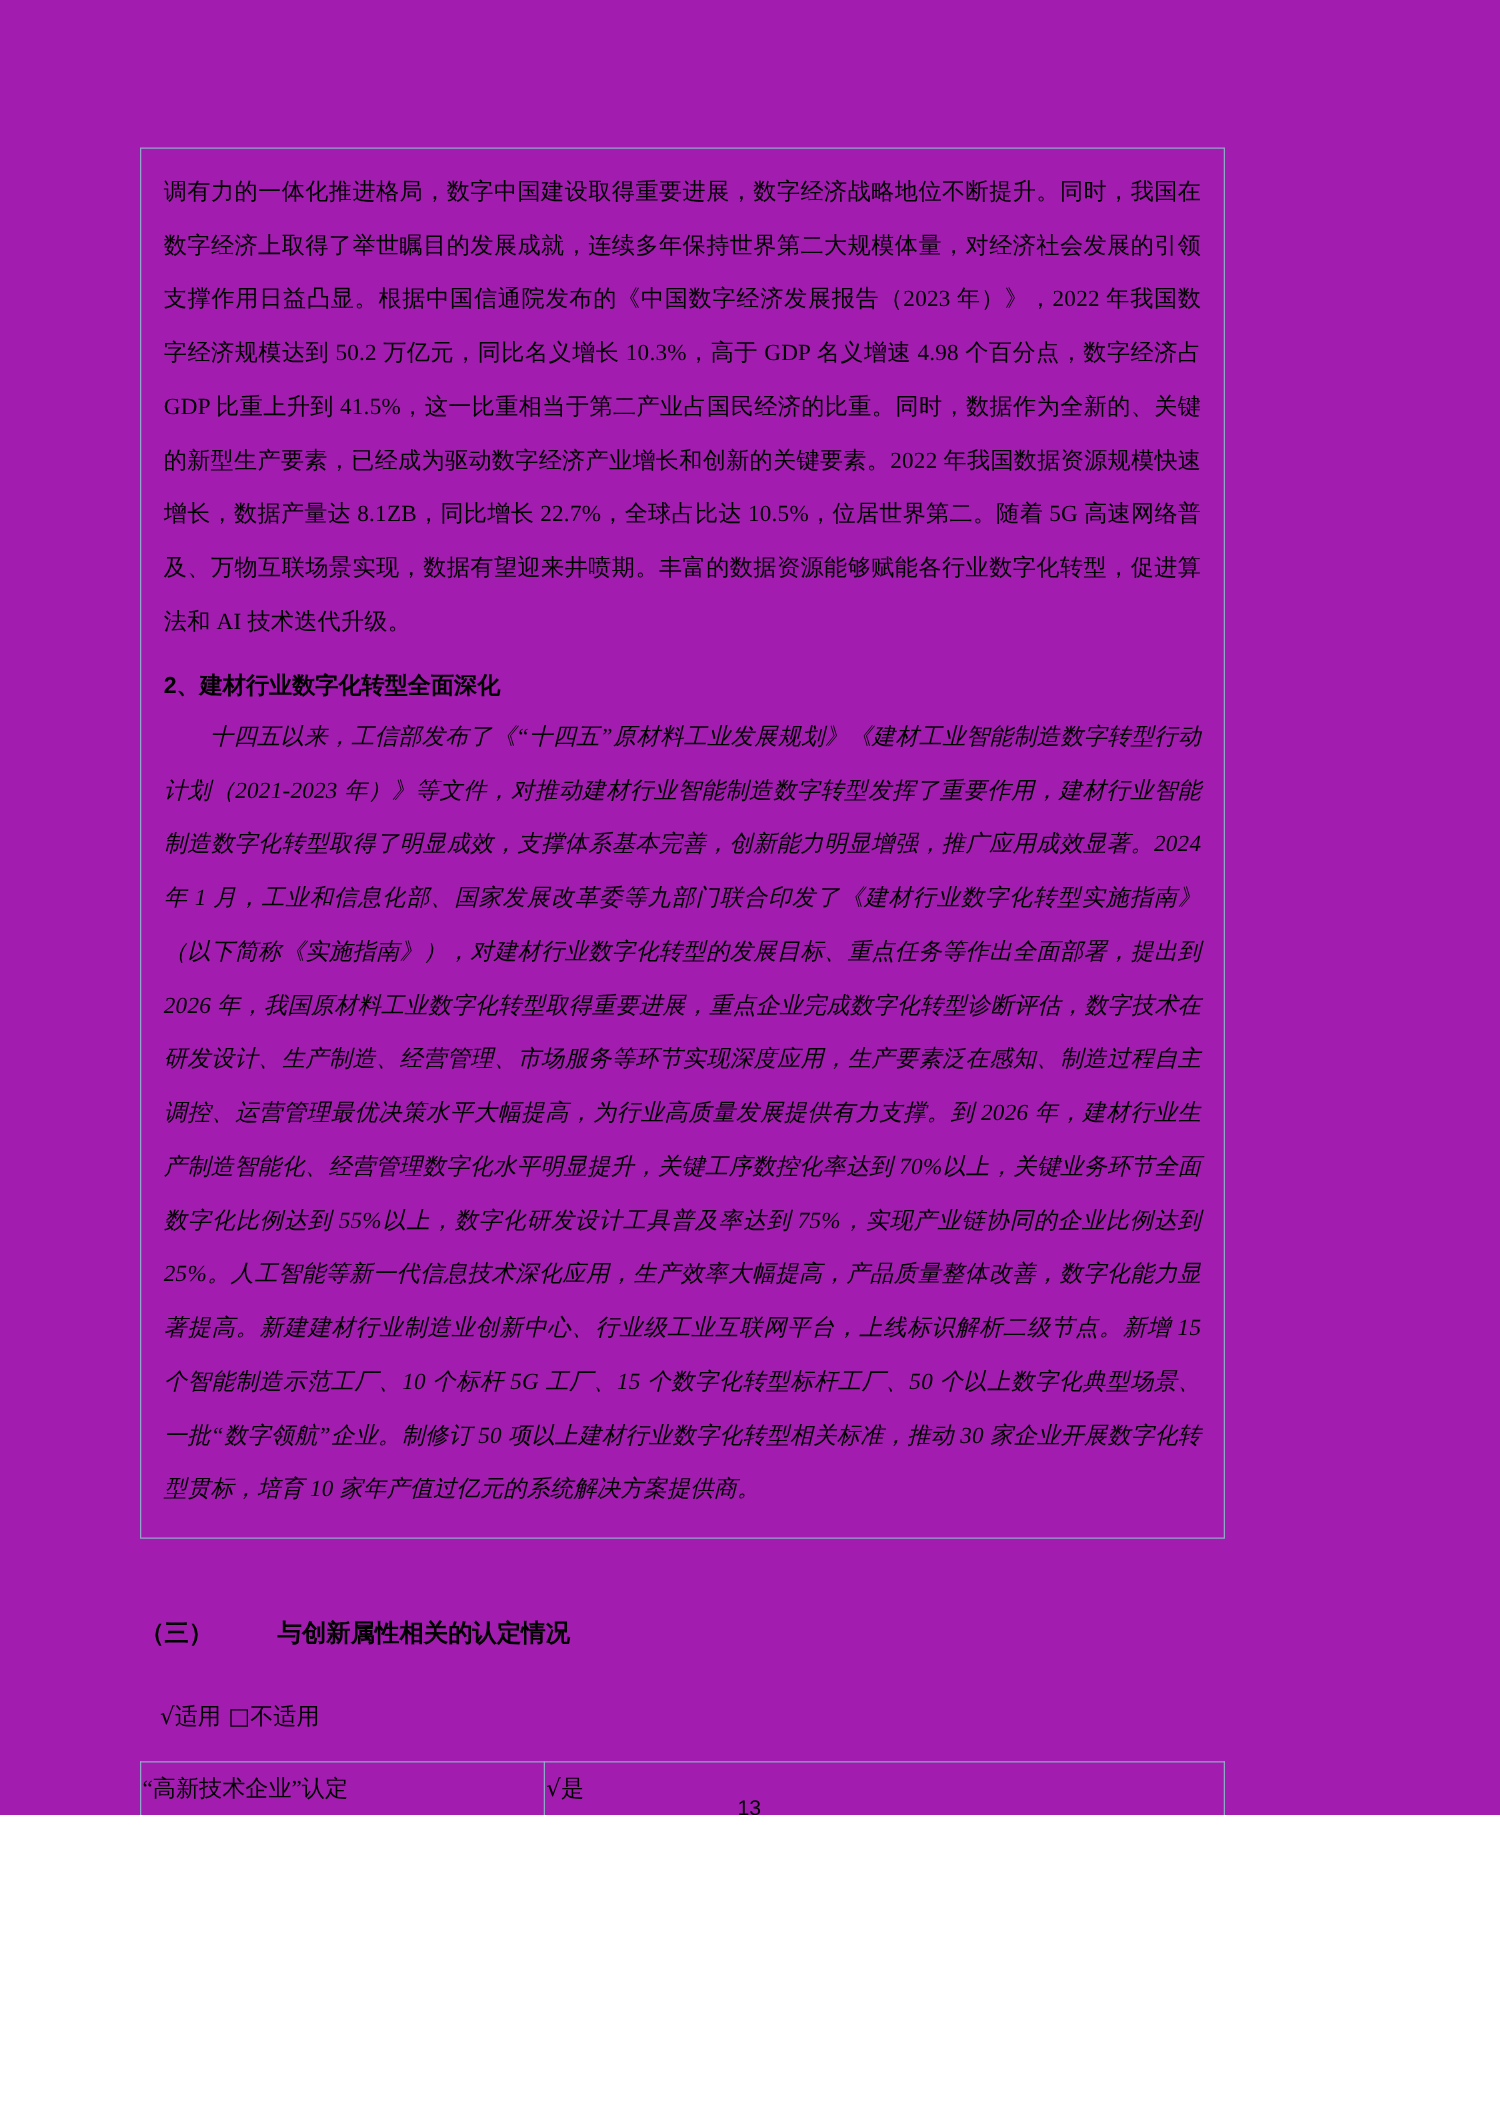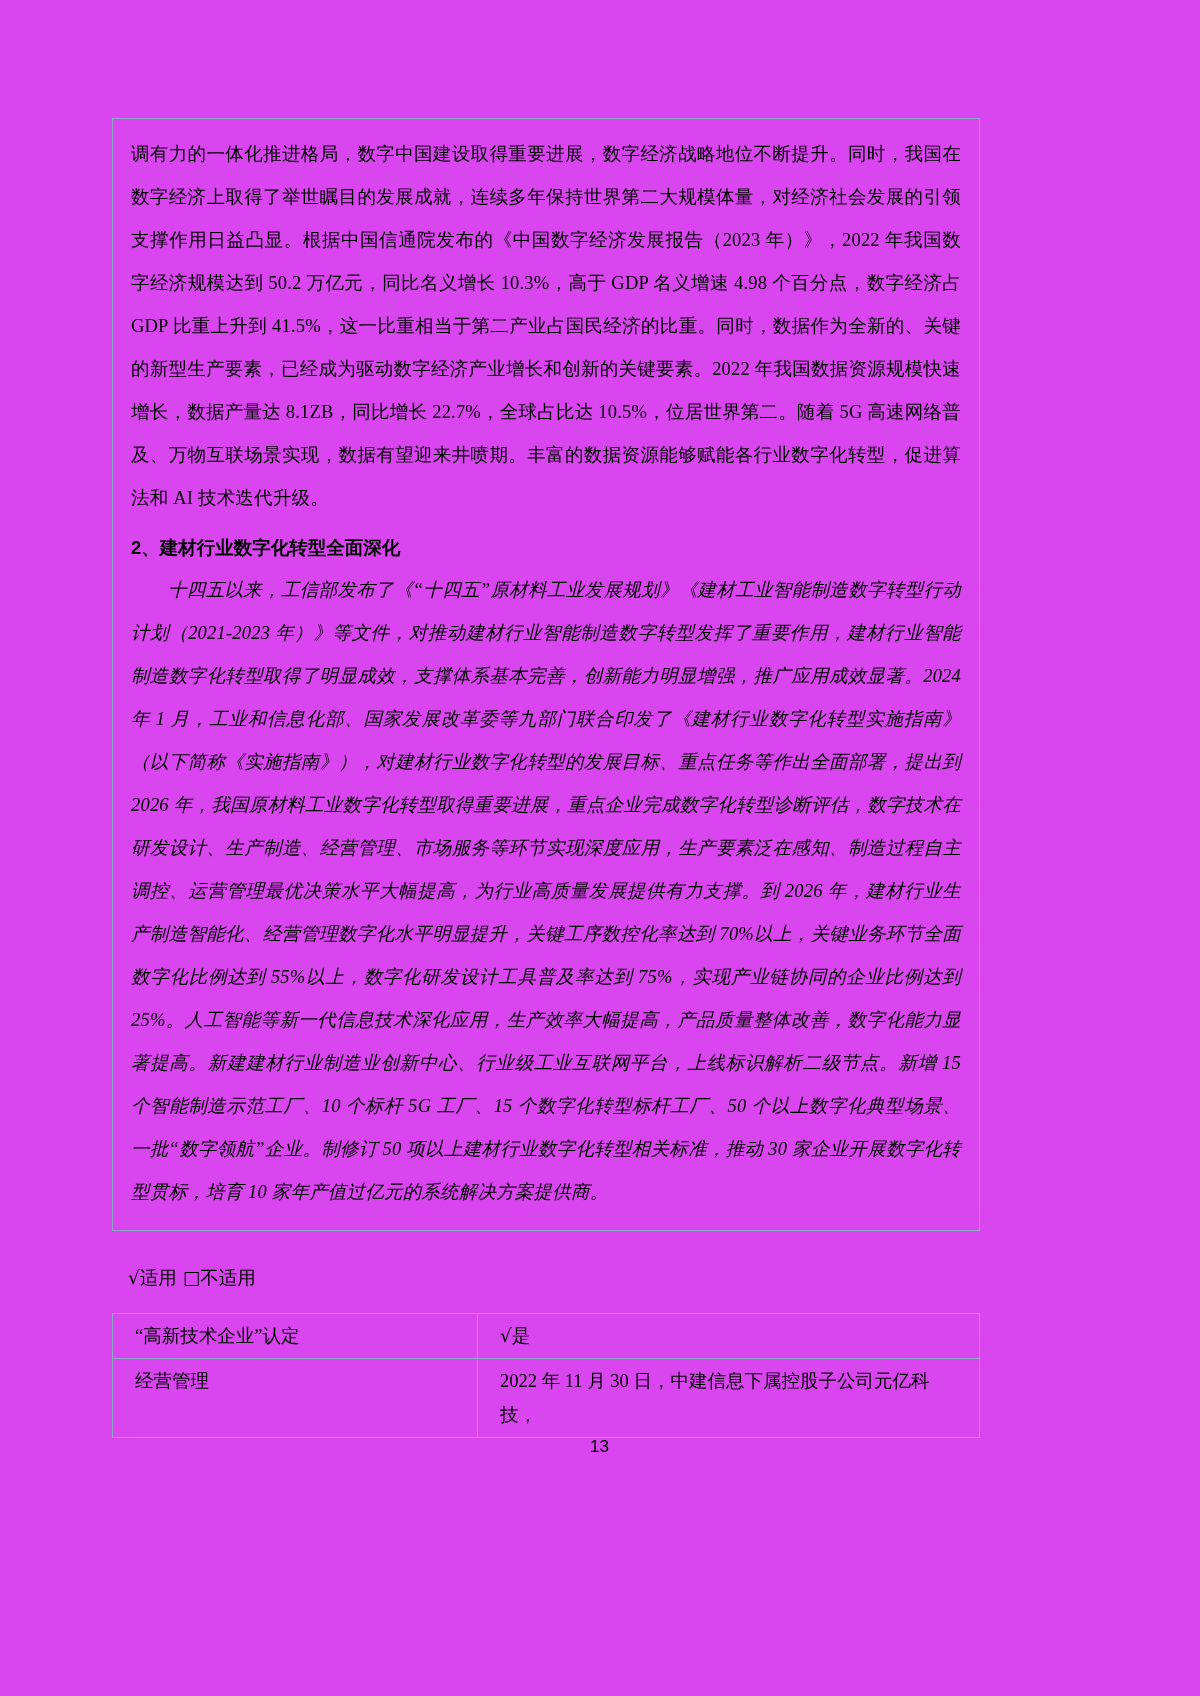--- a/index.html
+++ b/index.html
@@ -7,23 +7,23 @@
     padding: 0;
     background: #ffffff;
   }
   body {
     font-family: "Liberation Serif", serif;
     color: #000000;
   }
   .page {
     position: relative;
     width: 1200px;
-    height: 1696px;
+    height: 1452px;
     margin: 0 auto;
-    background: #d946ef;
+    background: #a21caf;
     box-sizing: border-box;
   }
   .content {
     position: absolute;
     left: 112px;
     top: 118px;
     width: 868px;
   }
   
   .bordered-block {
@@ -68,21 +68,21 @@
   }
   table.info-table {
     width: 100%;
     border-collapse: collapse;
     margin-top: 4px;
   }
   table.info-table td {
     border: 1px solid #8fa8c8;
     font-size: 18.5px;
     line-height: 34px;
-    padding: 5px 22px;
+    padding: 5px 1px;
     vertical-align: top;
   }
   table.info-table td.col-left {
     width: 320px;
   }
   table.info-table td.col-right {
     width: auto;
   }
   .cell-indent {
     padding-left: 52px;
@@ -112,20 +112,25 @@
 <div class="page">
 
   <div class="content">
 
     <div class="bordered-block">
       <p class="body-text">调有力的一体化推进格局，数字中国建设取得重要进展，数字经济战略地位不断提升。同时，我国在数字经济上取得了举世瞩目的发展成就，连续多年保持世界第二大规模体量，对经济社会发展的引领支撑作用日益凸显。根据中国信通院发布的《中国数字经济发展报告（2023 年）》，2022 年我国数字经济规模达到 50.2 万亿元，同比名义增长 10.3%，高于 GDP 名义增速 4.98 个百分点，数字经济占 GDP 比重上升到 41.5%，这一比重相当于第二产业占国民经济的比重。同时，数据作为全新的、关键的新型生产要素，已经成为驱动数字经济产业增长和创新的关键要素。2022 年我国数据资源规模快速增长，数据产量达 8.1ZB，同比增长 22.7%，全球占比达 10.5%，位居世界第二。随着 5G 高速网络普及、万物互联场景实现，数据有望迎来井喷期。丰富的数据资源能够赋能各行业数字化转型，促进算法和 AI 技术迭代升级。</p>
       <p class="heading-num">2、建材行业数字化转型全面深化</p>
       <p class="body-text indent">十四五以来，工信部发布了《“十四五”原材料工业发展规划》《建材工业智能制造数字转型行动计划（2021-2023 年）》等文件，对推动建材行业智能制造数字转型发挥了重要作用，建材行业智能制造数字化转型取得了明显成效，支撑体系基本完善，创新能力明显增强，推广应用成效显著。2024 年 1 月，工业和信息化部、国家发展改革委等九部门联合印发了《建材行业数字化转型实施指南》（以下简称《实施指南》），对建材行业数字化转型的发展目标、重点任务等作出全面部署，提出到 2026 年，我国原材料工业数字化转型取得重要进展，重点企业完成数字化转型诊断评估，数字技术在研发设计、生产制造、经营管理、市场服务等环节实现深度应用，生产要素泛在感知、制造过程自主调控、运营管理最优决策水平大幅提高，为行业高质量发展提供有力支撑。到 2026 年，建材行业生产制造智能化、经营管理数字化水平明显提升，关键工序数控化率达到 70%以上，关键业务环节全面数字化比例达到 55%以上，数字化研发设计工具普及率达到 75%，实现产业链协同的企业比例达到 25%。人工智能等新一代信息技术深化应用，生产效率大幅提高，产品质量整体改善，数字化能力显著提高。新建建材行业制造业创新中心、行业级工业互联网平台，上线标识解析二级节点。新增 15 个智能制造示范工厂、10 个标杆 5G 工厂、15 个数字化转型标杆工厂、50 个以上数字化典型场景、一批“数字领航”企业。制修订 50 项以上建材行业数字化转型相关标准，推动 30 家企业开展数字化转型贯标，培育 10 家年产值过亿元的系统解决方案提供商。</p>
     </div>
 
+    <div class="section-wrap">
+      <p class="section-title">
+        <span class="label">（三）</span><span>与创新属性相关的认定情况</span>
+      </p>
+    </div>
 
     <div class="applicability-wrap">
       <p class="applicability check">√适用 □不适用</p>
     </div>
 
     <table class="info-table">
       <tbody>
         <tr>
           <td class="col-left">“高新技术企业”认定</td>
           <td class="col-right check">√是</td>

